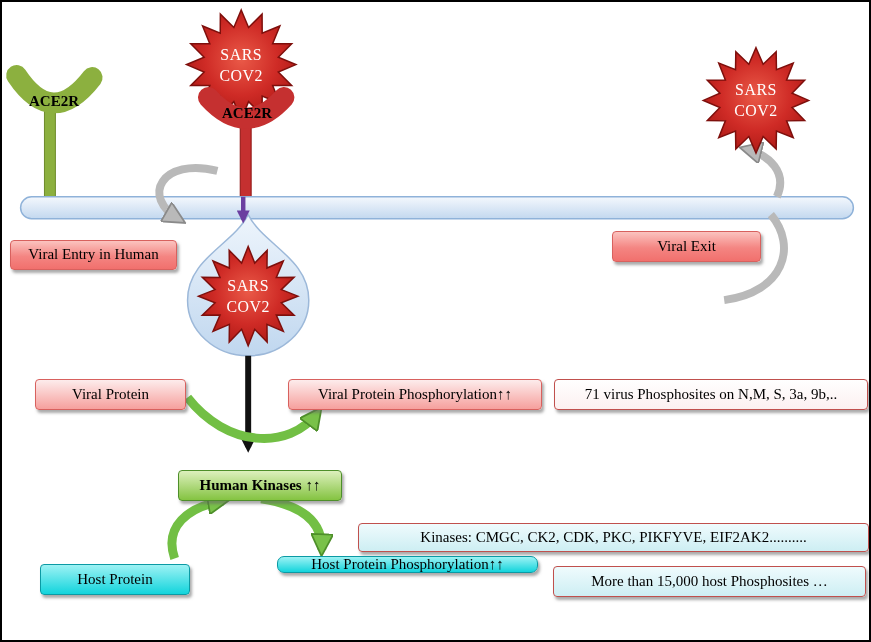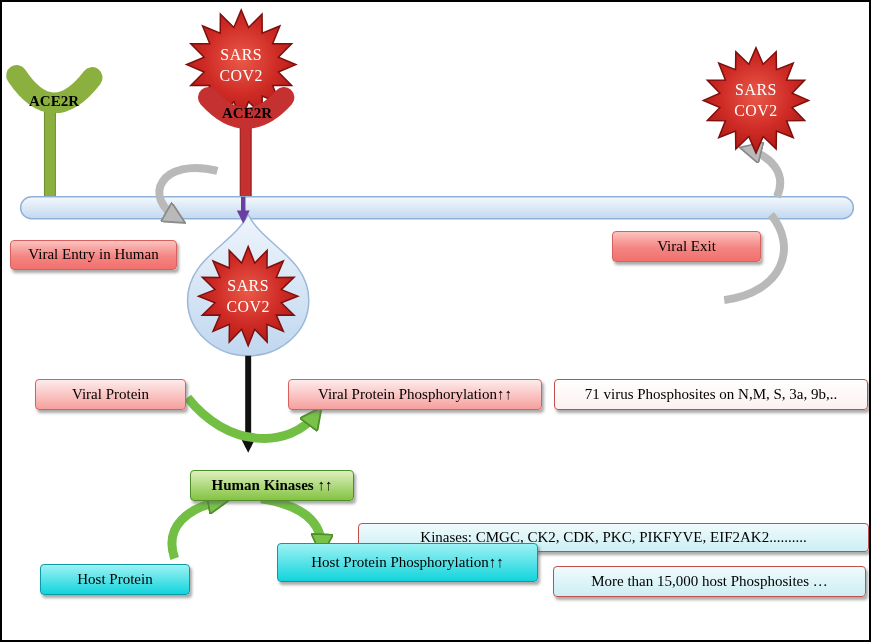--- a/index.html
+++ b/index.html
@@ -25,24 +25,24 @@
   .box-white  { background:linear-gradient(180deg,#ffffff 0%,#fcf0f0 100%); border:1.5px solid var(--palecyan_border); }
   .box-green  { background:linear-gradient(180deg,#ddf0bd 0%,#84c341 100%); border:1.5px solid var(--green_border); font-weight:bold; }
   .box-cyan   { background:linear-gradient(180deg,#9df2f4 0%,#12d4dc 100%); border:1.5px solid var(--cyan_border); }
   .box-palecyan { background:linear-gradient(180deg,#effbfd 0%,#cdeef3 100%); border:1.5px solid var(--palecyan_border); }
 
   .b-viral-entry        { left:8px;   top:238px; width:167px; height:30px; }
   .b-viral-exit         { left:610px; top:229px; width:149px; height:31px; }
   .b-viral-protein      { left:33px;  top:377px; width:151px; height:31px; }
   .b-viral-protein-phos { left:286px; top:377px; width:254px; height:31px; }
   .b-virus-phosphosites { left:552px; top:377px; width:314px; height:31px; }
-  .b-human-kinases      { left:176px; top:468px; width:164px; height:31px;margin-left:12px; }
+  .b-human-kinases      { left:176px; top:468px; width:164px; height:31px; }
   .b-kinases-list       { left:356px; top:521px; width:511px; height:29px; }
   .b-host-protein       { left:38px;  top:562px; width:150px; height:31px;text-align:right; }
-  .b-host-protein-phos  { left:275px; top:541px; width:261px; height:39px; }
+  .b-host-protein-phos  { left:275px; top:554px; width:261px; height:17px;border-radius:7px; }
   .b-host-phosphosites  { left:551px; top:564px; width:313px; height:31px; }
   .b-signaling          { left:345px; top:604px; width:521px; height:30px; }
 
   .receptor-lbl {
     position:absolute; font-size:15px; font-weight:bold; color:#000;
     text-align:center; line-height:1;
   }
   .l-ace2r-green { left:16px;  top:92px;  width:72px; }
   .l-ace2r-red   { left:211px; top:104px; width:68px; }
 </style>

